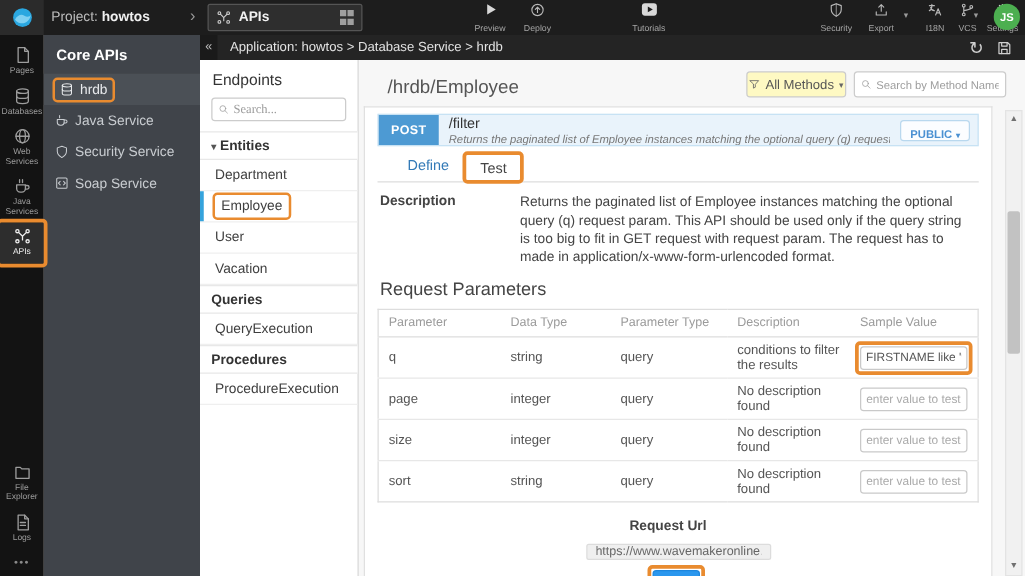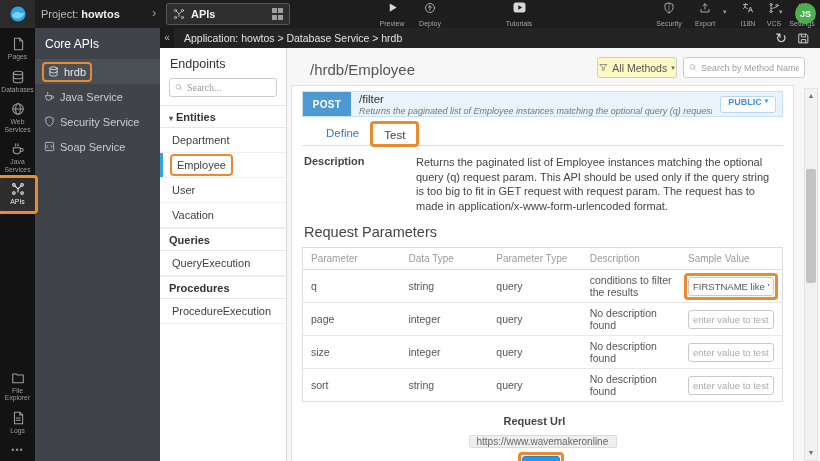--- a/index.html
+++ b/index.html
@@ -26,21 +26,21 @@
   
   .rail { position:absolute; left:0; top:28px; width:35px; bottom:0; background:#131313; z-index:25; display:flex; flex-direction:column; align-items:center; padding-top:5px; }
   .rail-item { position:relative; width:35px; padding:4px 0 5px; display:flex; flex-direction:column; align-items:center; gap:2px; color:#9d9d9d; cursor:pointer; }
   .rail-item .lbl { font-size:6.8px; line-height:7.5px; text-align:center; }
   .rail-item.active { background:#2d2d2d; color:#f0f0f0; }
   .rail-spacer { flex:1; }
   .rail-dots { color:#8b8b8b; font-size:9px; letter-spacing:1px; padding:6px 0; }
 
   
   .core { position:absolute; left:35px; top:28px; width:125px; bottom:0; background:#40444a; z-index:20; }
-  .core-title { padding:9px 10px 8px; font-size:12px; font-weight:normal; color:#fff; }
+  .core-title { padding:9px 10px 8px; font-size:12px; font-weight:bold; color:#fff; }
   .core-item { position:relative; height:25px; display:flex; align-items:center; gap:5px; padding:0 9px; font-size:11px; color:#c9cdd1; cursor:pointer; }
   .core-item.selected { background:#4b5056; color:#e8eaec; }
   .core-item svg { flex:none; }
   .core-item .ci-wrap { position:relative; display:flex; align-items:center; gap:5px; padding:2px 4px; }
 
   
   .appbar { position:absolute; left:160px; right:0; top:28px; height:20px; background:#242424; z-index:22; display:flex; align-items:center; }
   .appbar .collapse { width:14px; height:20px; background:#1a1a1a; color:#bbb; font-size:10px; text-align:center; line-height:19px; cursor:pointer; }
   .appbar .crumb { flex:1; padding-left:10px; font-size:10.5px; color:#e2e2e2; }
   .appbar .abtn { color:#cfcfcf; margin-right:10px; cursor:pointer; display:flex; align-items:center; }
@@ -68,21 +68,21 @@
   .m-search input { border:0; outline:0; width:100%; font-size:9px; color:#555; font-family:"Liberation Sans",sans-serif; }
   .m-search input::placeholder { color:#9d9d9d; }
 
   .panel { position:absolute; left:4px; width:503px; top:37px; bottom:0; background:#fff; border:1px solid #e0e0e0; border-bottom:0; padding:5px 10px 0; overflow:hidden; }
 
   .api-row { position:relative; display:flex; height:26px; background:#e9f3fb; border:1px solid #c7e2f4; }
   .method-badge { width:48px; background:#4d9ad3; color:#fff; font-size:10px; font-weight:bold; display:flex; align-items:center; justify-content:center; letter-spacing:.3px; cursor:pointer; }
   .api-texts { flex:1; padding:1px 8px; overflow:hidden; }
   .api-path { font-size:11.5px; color:#333; line-height:13px; }
   .api-summary { font-size:9px; font-style:italic; color:#777; line-height:10px; white-space:nowrap; overflow:hidden; }
-  .public-btn { position:relative; align-self:center; margin-right:6px; height:17px; padding:0 7px; background:#fbfdff; border:1px solid #b9d8ee; border-radius:3px; color:#4a90d2; font-size:9px; font-weight:bold; display:flex; align-items:flex-start; gap:3px; cursor:pointer; }
+  .public-btn { position:relative; align-self:center; margin-right:6px; height:17px; padding:0 7px; background:#fbfdff; border:1px solid #b9d8ee; border-radius:3px; color:#4a90d2; font-size:9px; font-weight:bold; display:flex; align-items:flex-end; gap:3px; cursor:pointer; }
   .public-btn .caret { font-size:6.5px; }
 
   .tabs { position:relative; margin-top:4px; height:25px; border-bottom:1px solid #ddd; display:flex; align-items:flex-end; padding-left:12px; }
   .tab { position:relative; height:24px; line-height:24px; padding:0 12px; font-size:11.5px; cursor:pointer; }
   .tab.define { color:#337ab7; }
   .tab.test { color:#444; background:#fff; border:1px solid #ddd; border-bottom:1px solid #fff; border-radius:2px 2px 0 0; margin-bottom:-1px; }
 
   .desc-row { display:flex; margin-top:9px; padding-left:2px; }
   .desc-label { width:112px; flex:none; font-size:11px; font-weight:bold; color:#444; }
   .desc-text { flex:1; font-size:11px; color:#444; line-height:14.5px; padding-right:4px; }

